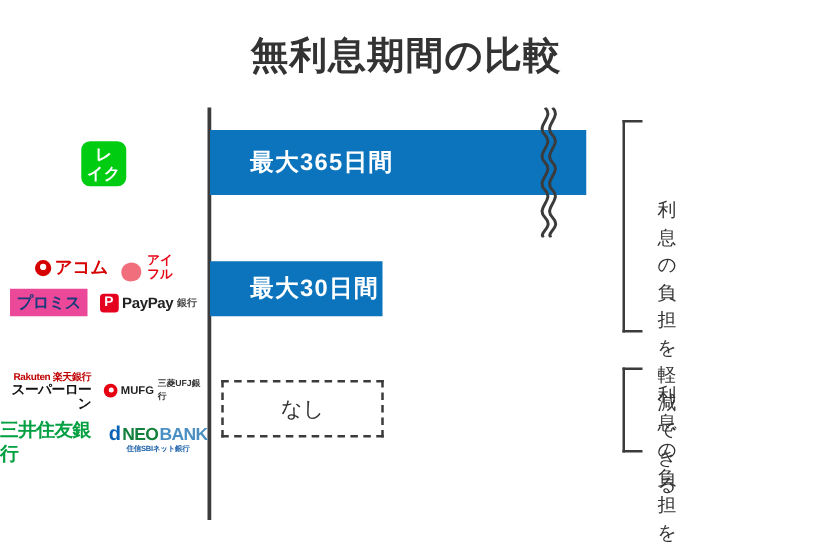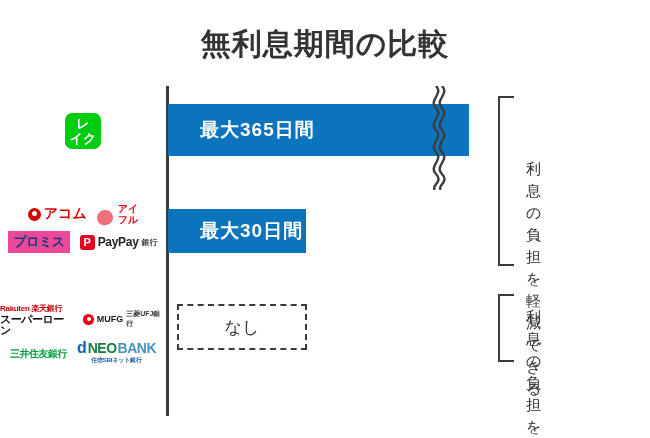--- a/index.html
+++ b/index.html
@@ -179,21 +179,21 @@
     letter-spacing: -0.3px;
   }
   .paypay-suffix {
     color: #444444;
     font-size: 8px;
     font-weight: bold;
   }
 
   
   .logo-rakuten {
-    text-align: left;
+    text-align: right;
     line-height: 11px;
   }
   .rakuten-top {
     color: #bf0000;
     font-size: 8px;
     font-weight: bold;
     letter-spacing: -0.3px;
   }
   .rakuten-bottom {
     color: #111111;
@@ -232,21 +232,21 @@
   }
   .mufg-sub {
     color: #333333;
     font-size: 7px;
     font-weight: bold;
   }
 
   
   .logo-smbc {
     color: #00a040;
-    font-size: 10px;
+    font-size: 15px;
     font-weight: bold;
     letter-spacing: -0.5px;
   }
 
   
   .logo-neobank {
     text-align: center;
     line-height: 12px;
   }
   .neobank-main {

